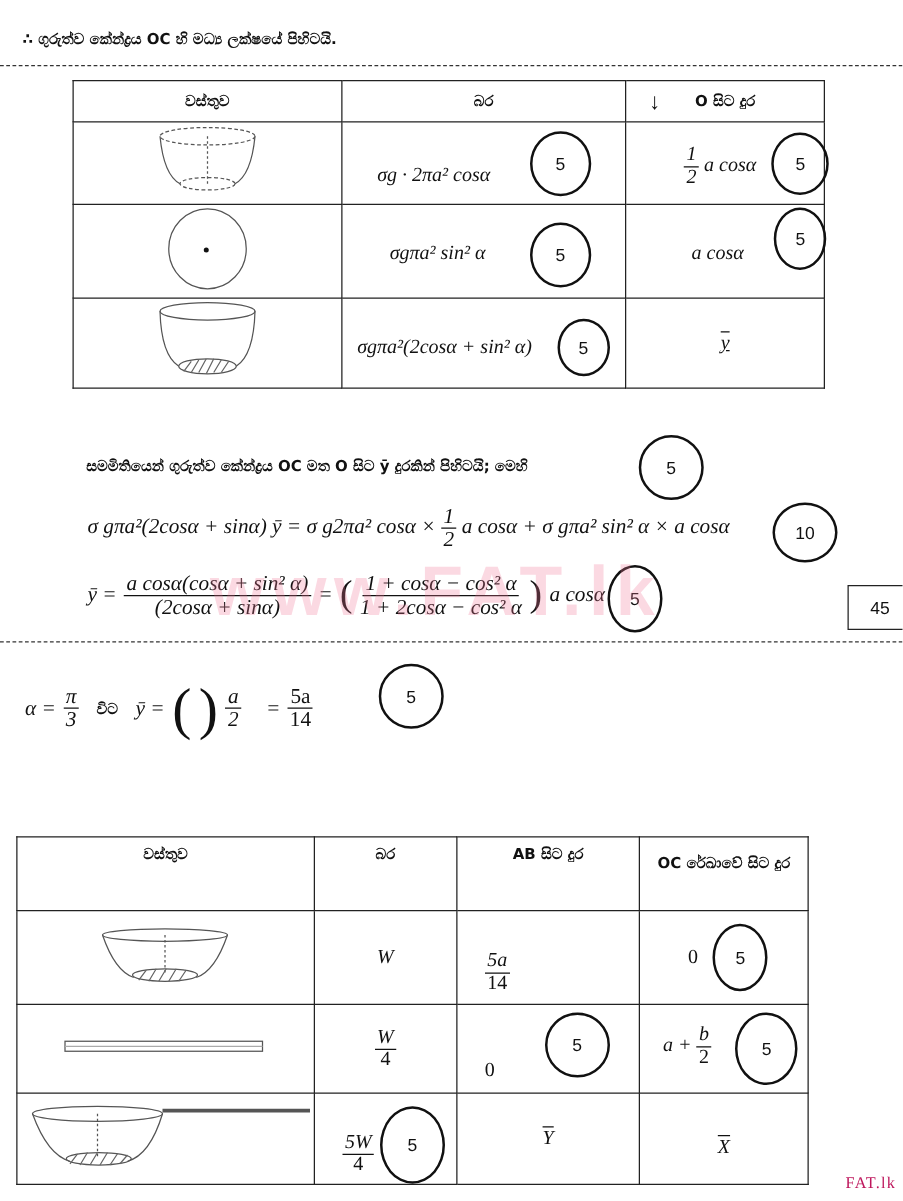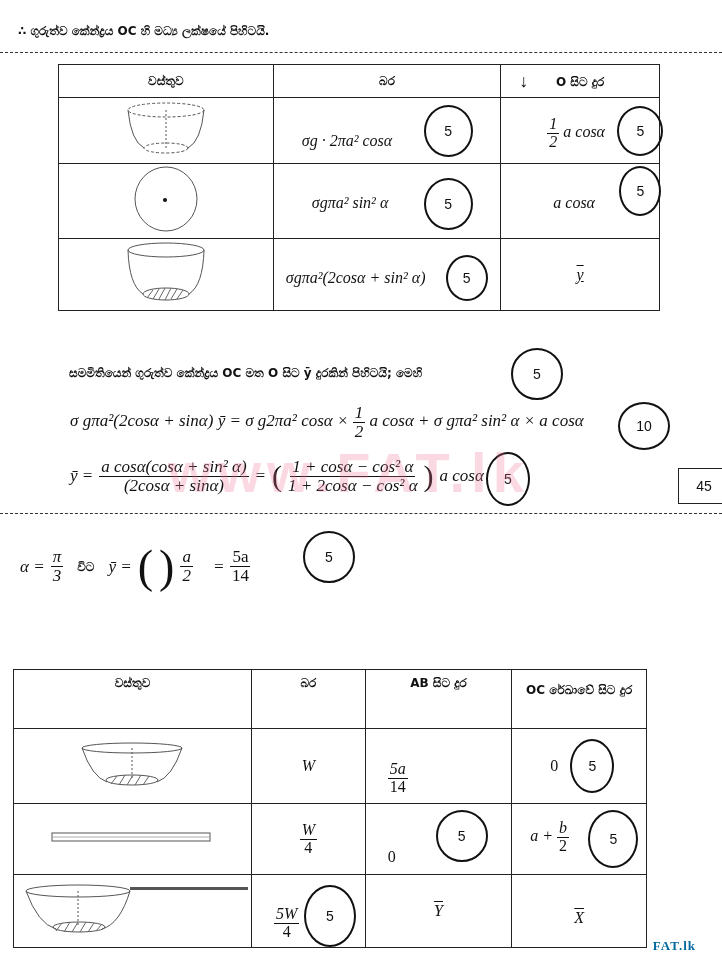--- a/index.html
+++ b/index.html
@@ -8,21 +8,21 @@
   .si{font-family:"DejaVu Sans",sans-serif;font-weight:bold;font-size:12px;}
   .m{font-family:"Liberation Serif",serif;font-style:italic;font-size:16px;white-space:nowrap;}
   .dash{position:absolute;left:0;width:722px;border-top:1.5px dashed #333;}
   .circ{position:absolute;border:2px solid #111;border-radius:50%;display:flex;align-items:center;justify-content:center;font-family:"Liberation Sans",sans-serif;font-size:14px;font-style:normal;background:transparent;}
   table.t{position:absolute;border-collapse:collapse;}
   table.t td{border:1.5px solid #222;padding:0;position:relative;vertical-align:middle;text-align:center;}
   .frac{display:inline-flex;flex-direction:column;align-items:center;vertical-align:middle;line-height:1.05;}
   .frac .n{border-bottom:1px solid #111;padding:0 2px;}
   .bar{text-decoration:overline;}
   .wm{position:absolute;left:168px;top:440px;font-family:"Liberation Sans",sans-serif;font-weight:bold;font-size:56px;color:rgba(240,120,150,0.28);letter-spacing:6px;}
-  .fat{position:absolute;right:26px;top:938px;font-family:"Liberation Serif",serif;font-weight:bold;color:#0369a1;font-size:13px;letter-spacing:1px;}
+  .fat{position:absolute;right:5px;top:938px;font-family:"Liberation Serif",serif;font-weight:normal;color:#be185d;font-size:13px;letter-spacing:1px;}
   .box45{position:absolute;left:657px;top:468px;width:50px;height:34px;border:1.5px solid #222;display:flex;align-items:center;justify-content:center;font-family:"Liberation Sans",sans-serif;font-size:14px;margin-left:21px;}
 </style>
 </head>
 <body>
 
 <div class="abs si" style="left:18px;top:24px;font-size:12px;">∴ ගුරුත්ව කේන්ද්‍රය OC හි මධ්‍ය ලක්ෂයේ පිහිටයි.</div>
 <div class="dash" style="top:52px;"></div>
 
 <table class="t" style="left:58px;top:64px;width:602px;">
   <tbody>

